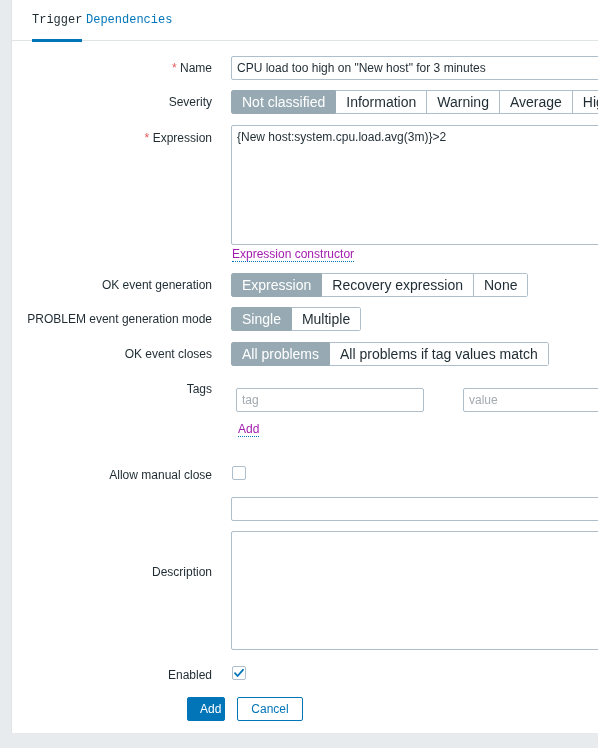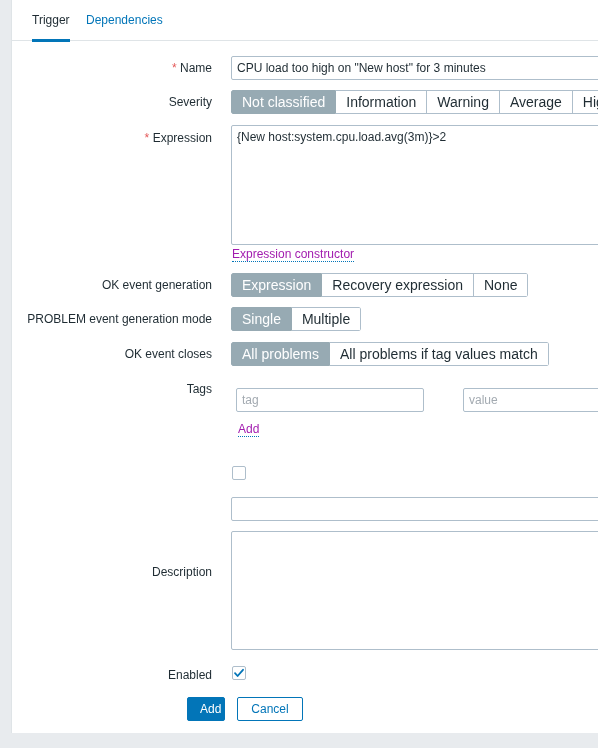--- a/index.html
+++ b/index.html
@@ -30,20 +30,21 @@
 
   
   #tabs {
     position: absolute;
     left: 0;
     top: 0;
     width: 587px;
     height: 41px;
     border-bottom: 1px solid #dfe4e7;
     box-sizing: border-box;
+    font-family: Liberation Mono, monospace;
   }
   .tab {
     position: absolute;
     top: 13px;
     font-size: 12px;
     line-height: 15px;
     padding-bottom: 11px;
     cursor: pointer;
     white-space: nowrap;
   }
@@ -231,20 +232,21 @@
   <div class="radiogroup" style="left:219px; top:342px;">
     <div class="opt selected">All problems</div>
     <div class="opt">All problems if tag values match</div>
   </div>
 
   <div class="label" style="left:0px; top:382px;">Tags</div>
   <input class="textinput" type="text" style="left: 224px; top: 388px; width: 188px;" placeholder="tag">
   <input class="textinput" type="text" style="left: 451px; top: 388px; width: 220px;" placeholder="value">
   <div class="dlink" style="left:226px; top:422px;">Add</div>
 
+  <div class="label" style="left:0px; top:468px;">Allow manual close</div>
   <div class="checkbox" style="left:220px; top:466px;"></div>
 
   <input class="textinput" type="text" style="left: 219px; top: 497px; width: 393px;" value="">
 
   <div class="label" style="left:0px; top:537px;margin-top:28px;">Description</div>
   <textarea class="textinput" style="left: 219px; top: 531px; width: 393px; height: 119px;"></textarea>
 
   <div class="label" style="left:0px; top:668px;">Enabled</div>
   <div class="checkbox" style="left:220px; top:666px;">
     <svg width="12" height="12" viewBox="0 0 12 12">

